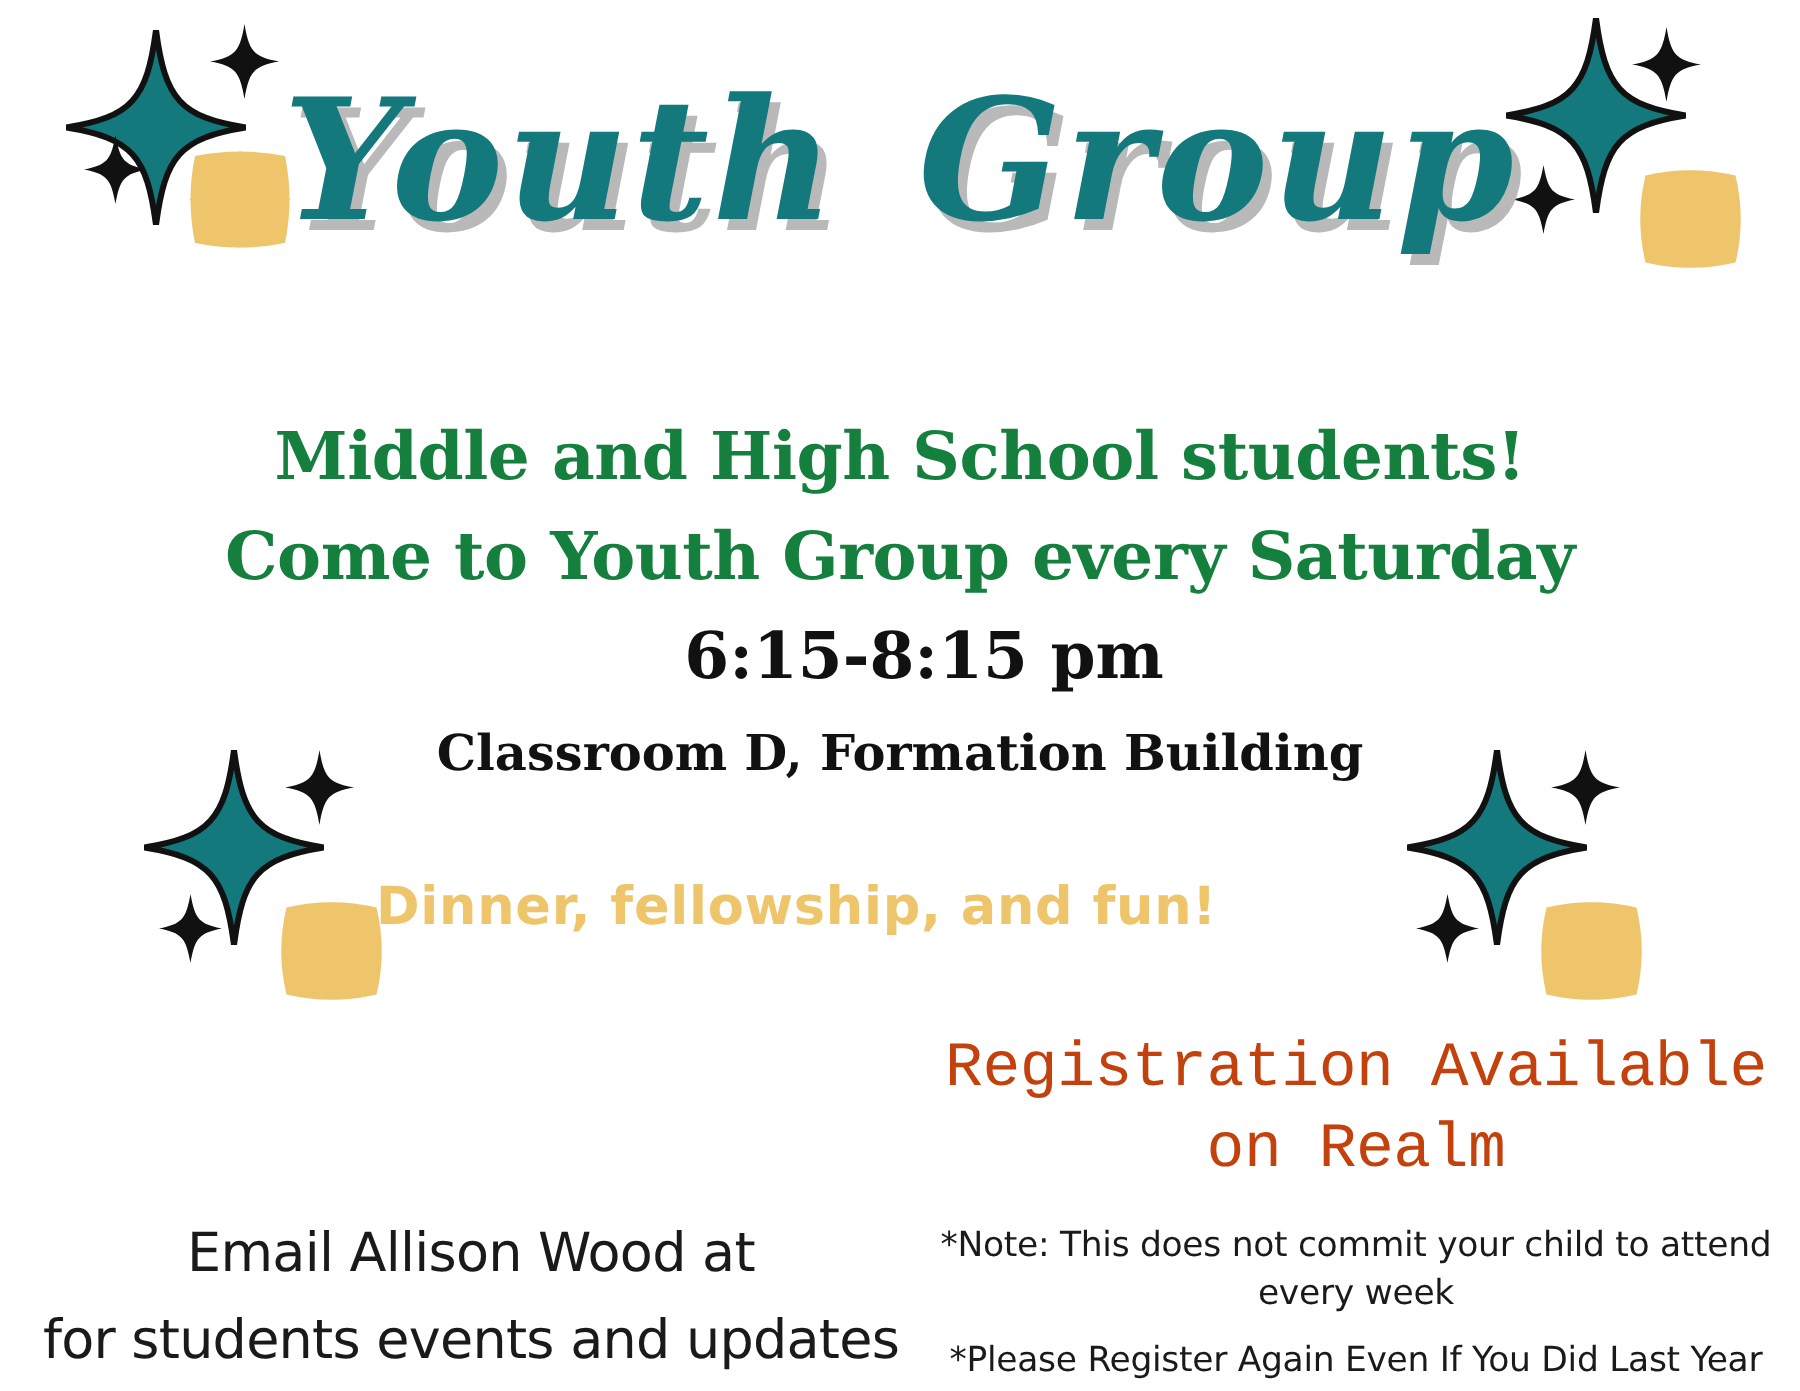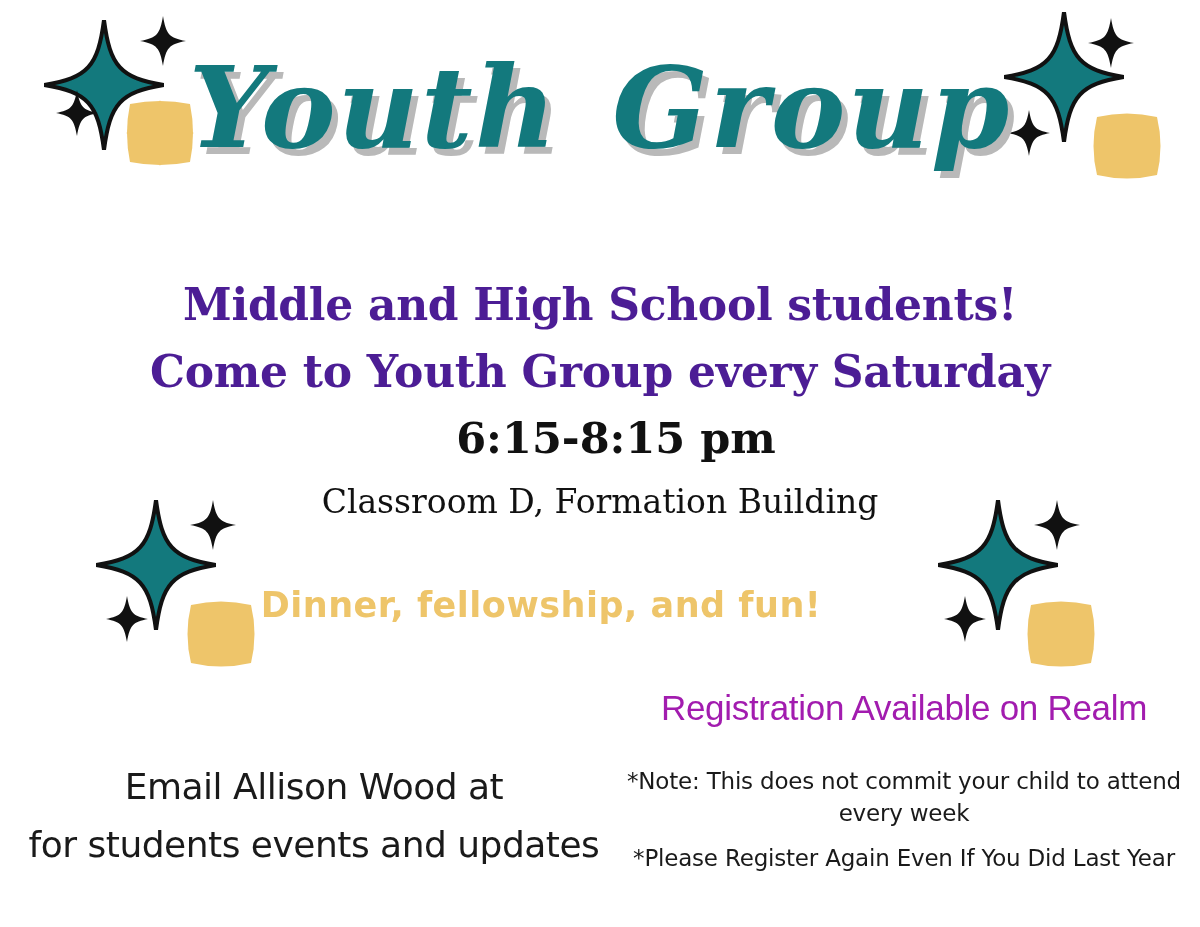--- a/index.html
+++ b/index.html
@@ -56,44 +56,44 @@
     top: 272px;
     left: 0;
     width: 1200px;
     text-align: center;
   }
   .line-1, .line-2 {
     font-family: "DejaVu Serif", serif;
     font-weight: bold;
     font-size: 44px;
     line-height: 1.52;
-    color: #4c1d95;
+    color: #15803d;
     letter-spacing: -0.3px;
   }
   .line-3 {
     font-family: "DejaVu Serif", serif;
     font-weight: bold;
     font-size: 43px;
     line-height: 1.5;
     color: #111111;
     padding-left: 32px;
   }
   .line-4 {
     font-family: "DejaVu Serif", serif;
-    font-weight: normal;
+    font-weight: bold;
     font-size: 33px;
     line-height: 1.6;
     color: #111111;
     margin-top: 6px;
   }
 
   .tagline {
     position: absolute;
     top: 585px;
-    left: 13px;
+    left: 3px;
     width: 1056px;
     text-align: center;
     font-family: "DejaVu Sans", sans-serif;
     font-weight: bold;
     font-size: 35px;
     letter-spacing: 0.5px;
     color: #eec56a;
   }
 
   
@@ -115,32 +115,32 @@
     text-align: center;
   }
   .contact-line {
     font-family: "DejaVu Sans", sans-serif;
     font-size: 36px;
     line-height: 1.62;
     color: #1a1a1a;
     letter-spacing: -0.5px;
   }
   .reg-title {
-    font-family: Liberation Sans, sans-serif;
-    font-size: 35px;
+    font-family: Liberation Mono, monospace;
+    font-size: 42px;
     line-height: 1.28;
-    color: #a21caf;
+    color: #c2410c;
     letter-spacing: -0.3px;
   }
   .reg-note {
     font-family: "DejaVu Sans", sans-serif;
     font-size: 23px;
     line-height: 1.42;
     color: #1a1a1a;
-    margin-top: 34px;
+    margin-top: 20px;
     letter-spacing: -0.2px;
   }
 </style>
 </head>
 <body>
 
 <div class="flyer">
 
   <span class="sparkle" style="left:44px; top:20px;">
     <svg width="120" height="130" viewBox="0 0 120 130">

